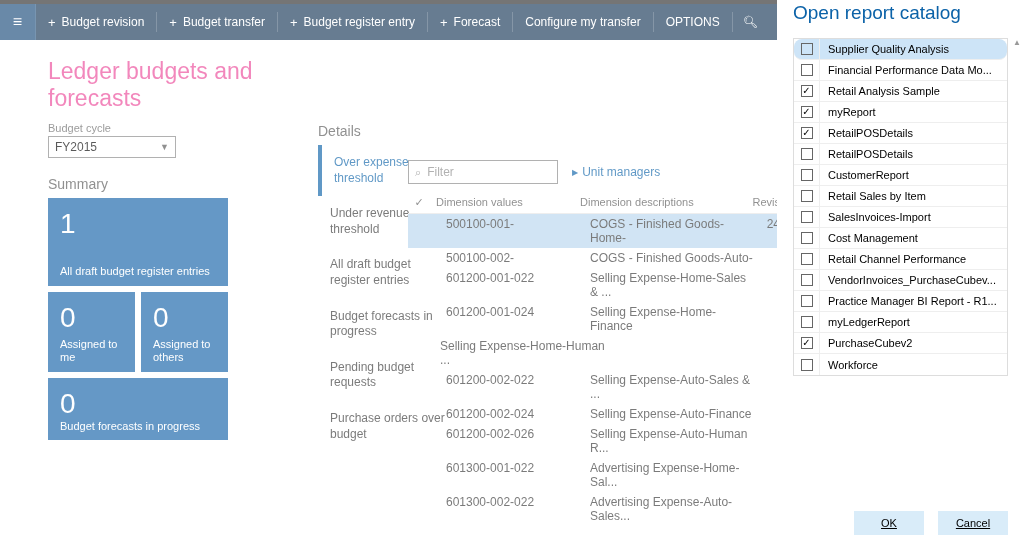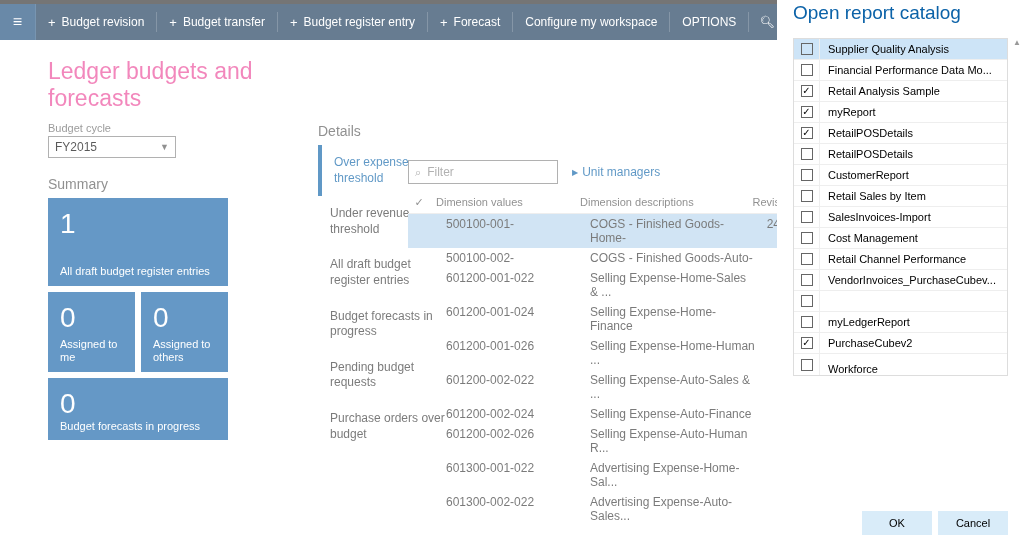--- a/index.html
+++ b/index.html
@@ -61,28 +61,28 @@
     .grow.sel { background: #b8d6ee; }
     
     
     .dim { position: absolute; left: 0; top: 0; right: 0; bottom: 0; background: rgba(255,255,255,0.35); pointer-events: none; }
     
     
     .catalog { position: absolute; right: 0; top: 0; width: 247px; height: 547px; background: #fff; padding: 0 16px; }
     .catalog h1 { font-size: 19px; font-weight: 400; color: #0b62a8; margin-bottom: 14px; margin-top: 2px; }
     .report-list { border: 1px solid #ddd; }
     .report-item { display: flex; align-items: center; height: 21px; border-bottom: 1px solid #eee; cursor: pointer; font-size: 11px; }
-    .report-item:last-child { border-bottom: none; align-items: flex-end; }
-    .report-item.sel { background: #cde4f7; }
+    .report-item:last-child { border-bottom: none; }
+    .report-item.sel { background: #cde4f7; border-radius: 8px; }
     .chk-cell { width: 26px; display: flex; justify-content: center; border-right: 1px solid #eee; height: 100%; align-items: center; }
     .chk { width: 12px; height: 12px; border: 1px solid #666; display: flex; align-items: center; justify-content: center; font-size: 10px; line-height: 1; }
     .chk.on::after { content: "✓"; }
     .rlabel { padding-left: 8px; white-space: nowrap; overflow: hidden; text-overflow: ellipsis; flex: 1; }
     
-    .cat-buttons { position: absolute; bottom: 12px; right: 16px; display: flex; gap: 6px; }
+    .cat-buttons { position: absolute; bottom: 12px; right: 16px; display: flex; gap: 14px; text-decoration: underline; }
     .btn { min-width: 70px; height: 24px; background: #d9ecf9; border: none; font-size: 11px; cursor: pointer; }
     
     .scroll-indicator { position: absolute; right: 2px; top: 38px; width: 10px; height: 480px; }
     .scroll-indicator .arrow { font-size: 8px; color: #999; text-align: center; }
   </style>
 </head>
 <body>
 
 <div class="top-nav"></div>
 
@@ -104,21 +104,21 @@
       <span class="plus">+</span>
       <span>Budget register entry</span>
     </div>
   <div class="cmd-sep"></div>
   <div class="cmd-item">
       <span class="plus">+</span>
       <span>Forecast</span>
     </div>
   <div class="cmd-sep"></div>
   <div class="cmd-item">
-      <span>Configure my workspace</span>
+      <span>Configure my transfer</span>
     </div>
   <div class="cmd-sep"></div>
   <div class="cmd-item">
       <span>OPTIONS</span>
     </div>
   <div class="cmd-sep"></div>
   <div class="search-btn">🔍︎</div>
 </div>
 
 <div class="main">
@@ -203,21 +203,20 @@
           <div class="gcol-rv"></div>
         </div>
         <div class="grow">
           <div class="gcol-ck"></div>
           <div class="gcol-dv">601200-001-024</div>
           <div class="gcol-dd">Selling Expense-Home-Finance</div>
           <div class="gcol-rv"></div>
         </div>
         <div class="grow">
           <div class="gcol-ck"></div>
-          <div class="gcol-dv">601200-001-026</div>
           <div class="gcol-dd">Selling Expense-Home-Human ...</div>
           <div class="gcol-rv"></div>
         </div>
         <div class="grow">
           <div class="gcol-ck"></div>
           <div class="gcol-dv">601200-002-022</div>
           <div class="gcol-dd">Selling Expense-Auto-Sales &amp; ...</div>
           <div class="gcol-rv"></div>
         </div>
         <div class="grow">
@@ -324,20 +323,21 @@
       <div class="report-item">
         <div class="chk-cell">
           <div class="chk"></div>
         </div>
         <div class="rlabel">VendorInvoices_PurchaseCubev...</div>
       </div>
       <div class="report-item">
         <div class="chk-cell">
           <div class="chk"></div>
         </div>
+        <div class="rlabel">Practice Manager BI Report - R1...</div>
       </div>
       <div class="report-item">
         <div class="chk-cell">
           <div class="chk"></div>
         </div>
         <div class="rlabel">myLedgerReport</div>
       </div>
       <div class="report-item">
         <div class="chk-cell">
           <div class="chk on"></div>

